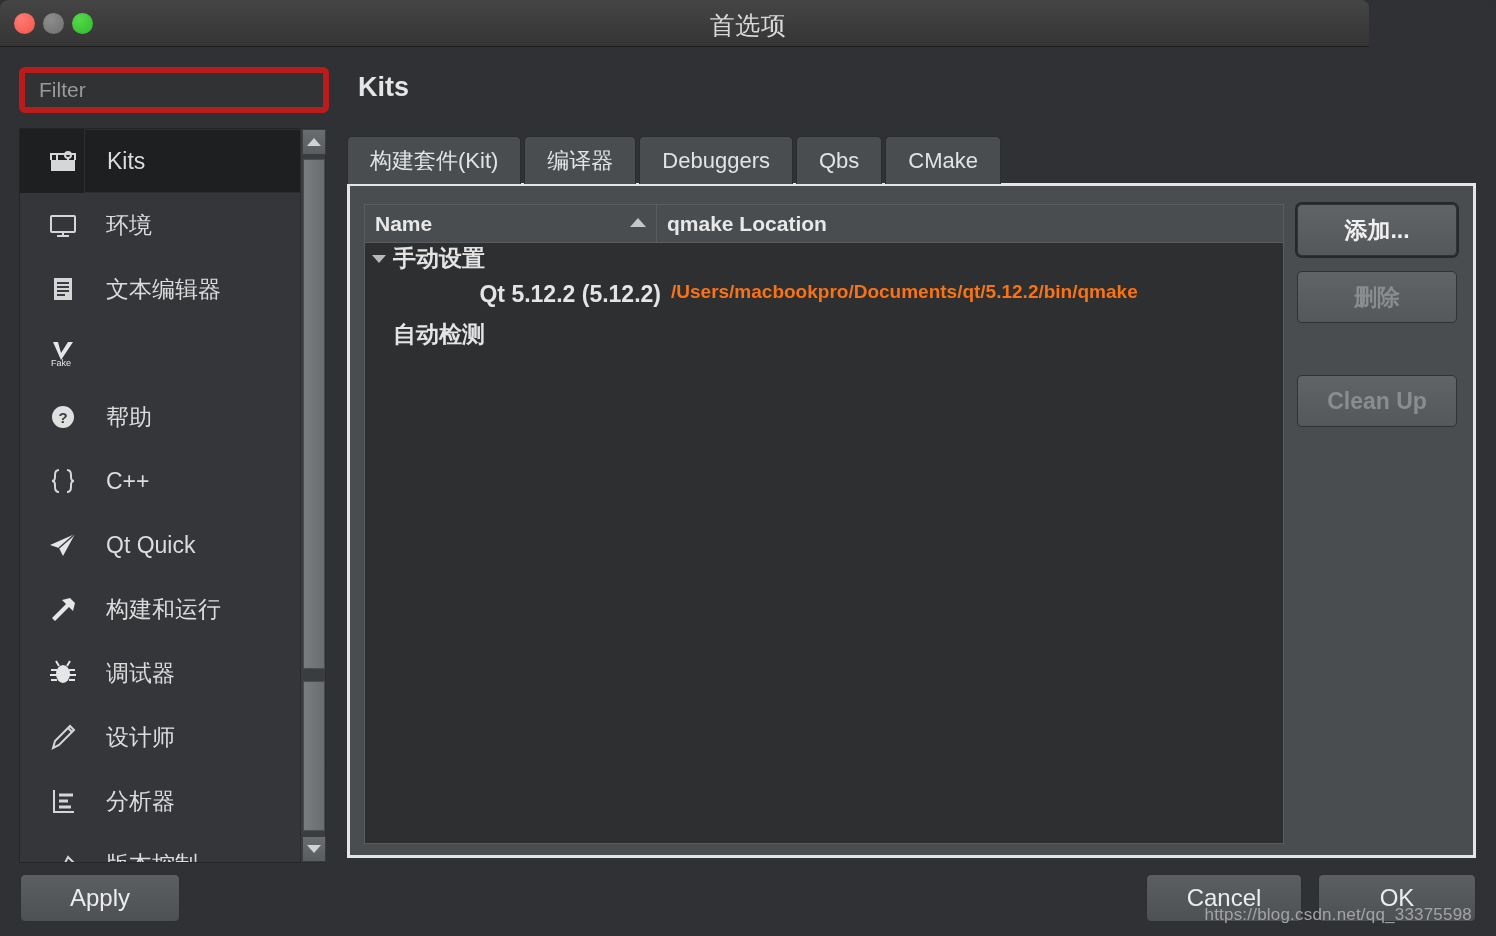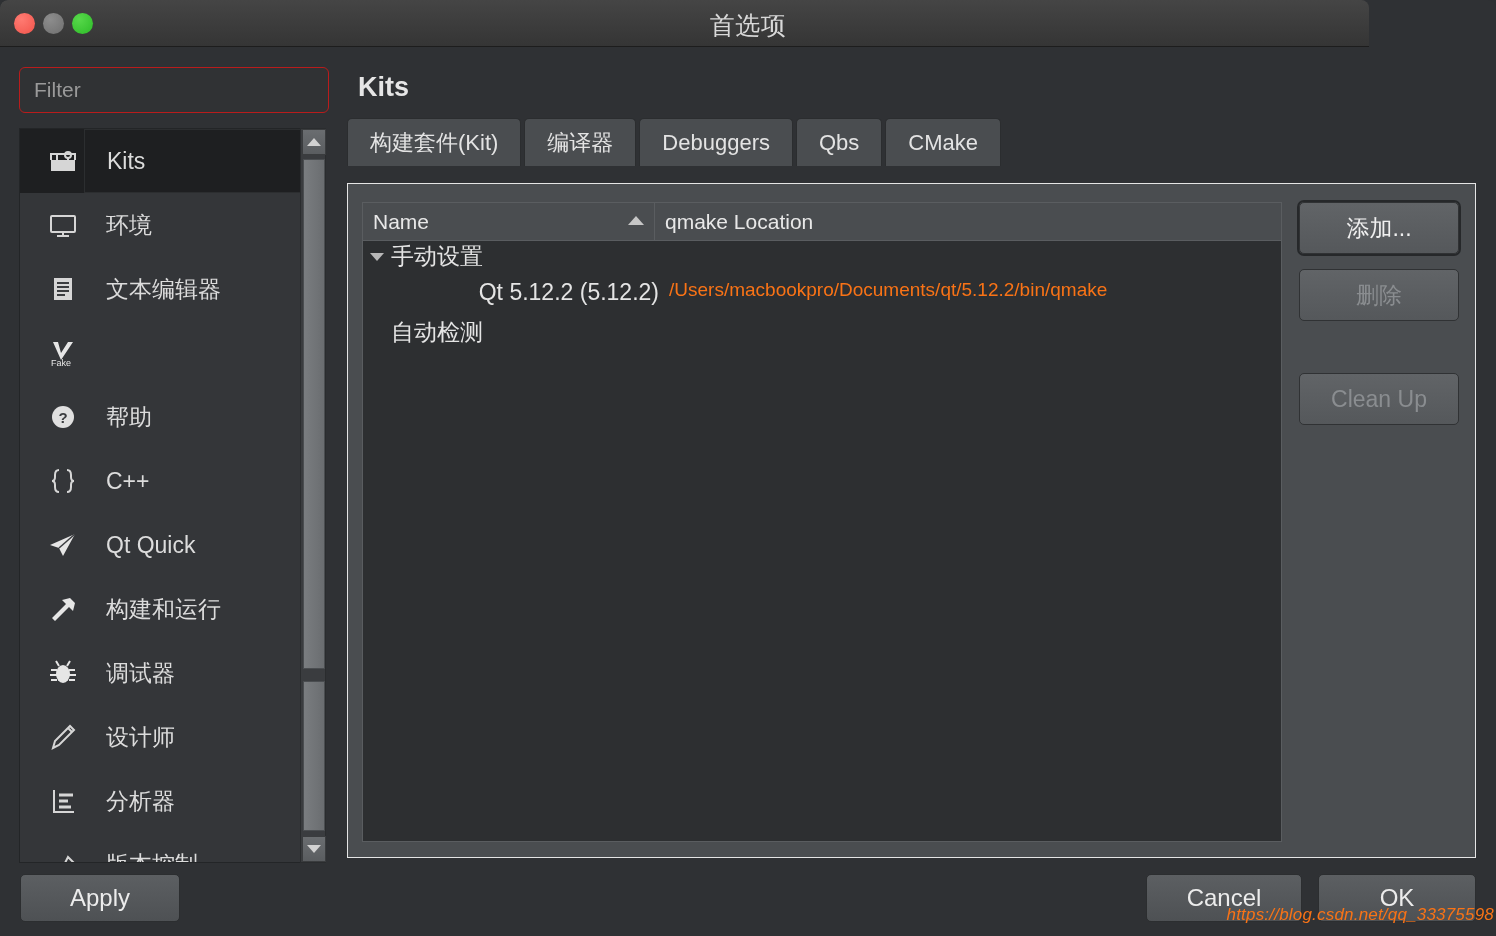--- a/index.html
+++ b/index.html
@@ -38,21 +38,21 @@
     position: absolute; left: 0; top: 9px; width: 1496px;
     text-align: center;
     color: #d9d9d9; font-size: 25px; letter-spacing: .5px;
   }
 
   
   .filter-input {
     position: absolute; left: 19px; top: 67px;
     width: 310px; height: 46px;
     background: #303234;
-    border: 1px solid #b91c1c;
+    border: 6px solid #b91c1c;
     border-radius: 6px;
     color: #c9c9c9; font-size: 21px;
     padding: 0 14px;
     outline: none;
   }
   .filter-input::placeholder { color: #9a9a9a; }
 
   .sidebar {
     position: absolute; left: 19px; top: 128px;
     width: 288px; height: 735px;
@@ -116,22 +116,22 @@
   .tri.up   { border-left: 7px solid transparent; border-right: 7px solid transparent; border-bottom: 8px solid #d2d2d2; }
   .tri.down { border-left: 7px solid transparent; border-right: 7px solid transparent; border-top: 8px solid #d2d2d2; }
 
   
   .page-title {
     position: absolute; left: 358px; top: 72px;
     color: #e6e6e6; font-size: 27px; font-weight: bold;
   }
 
   .tabbar {
-    position: absolute; left: 347px; top: 118px;
-    display: flex; align-items: flex-start;
+    position: absolute; left: 347px; top: 130px;
+    display: flex; align-items: flex-end;
     height: 54px;
     z-index: 3;
   }
   .tab {
     height: 48px;
     padding: 0 22px;
     display: flex; align-items: center;
     background: #4a4d50;
     border: 1px solid #2b2d2f;
     border-bottom: none;
@@ -144,21 +144,22 @@
     background: #5b5e61;
     height: 54px;
     color: #ffffff;
     z-index: 4;
   }
 
   .content-frame {
     position: absolute; left: 347px; top: 183px;
     width: 1129px; height: 675px;
     background: #4a4d50;
-    border: 1px solid #e5e5e5;
+    border: 3px solid #e5e5e5;
+    font-weight: bold;
   }
   .table-box {
     position: absolute; left: 14px; top: 18px;
     width: 920px; height: 640px;
     background: #2d2f31;
     border: 1px solid #5a5d60;
     overflow: hidden;
   }
   .thead {
     display: flex; height: 38px;
@@ -223,24 +224,23 @@
     background: linear-gradient(to bottom, #5c5f62, #4e5154);
     border: 1px solid #2c2e30;
     border-radius: 5px;
     color: #ececec; font-size: 24px;
   }
   #apply-btn  { left: 20px;  top: 874px; width: 160px; }
   #cancel-btn { left: 1146px; top: 874px; width: 156px; }
   #ok-btn     { left: 1318px; top: 874px; width: 158px; }
 
   .watermark {
-    position: absolute; right: 2px; top: 905px;
-    color: #f97316; font-size: 17px;
+    position: absolute; right: 24px; top: 905px;
+    color: #a3a3a3; font-size: 17px;
     letter-spacing: .2px;
-    font-style: italic;
   }
 </style>
 </head>
 <body>
 
 <div id="app">
 
   <div class="titlebar">
     <div class="traffic">
       <div class="light close"></div>

